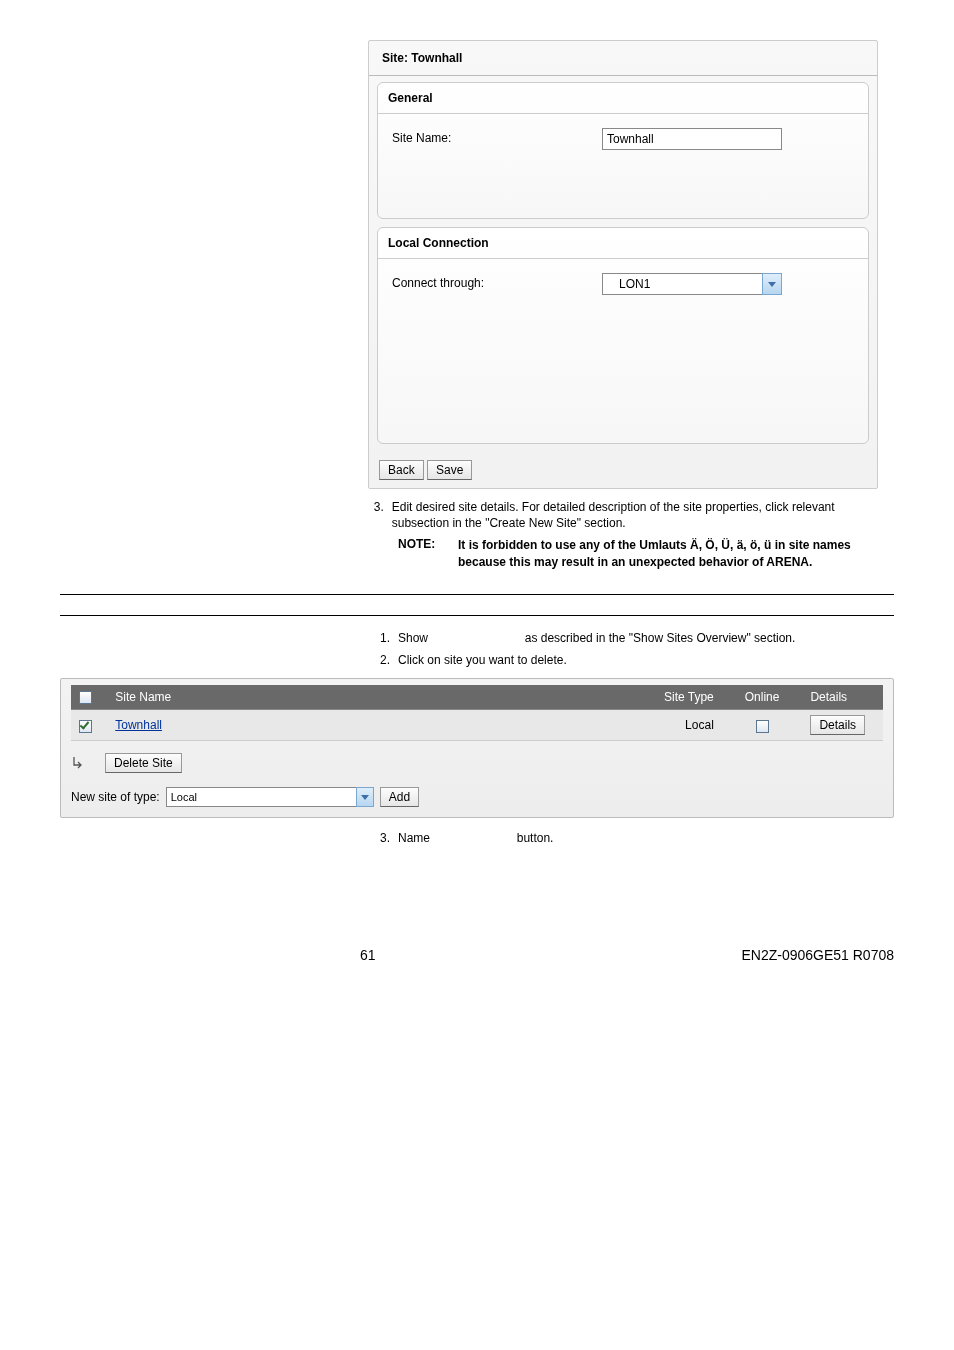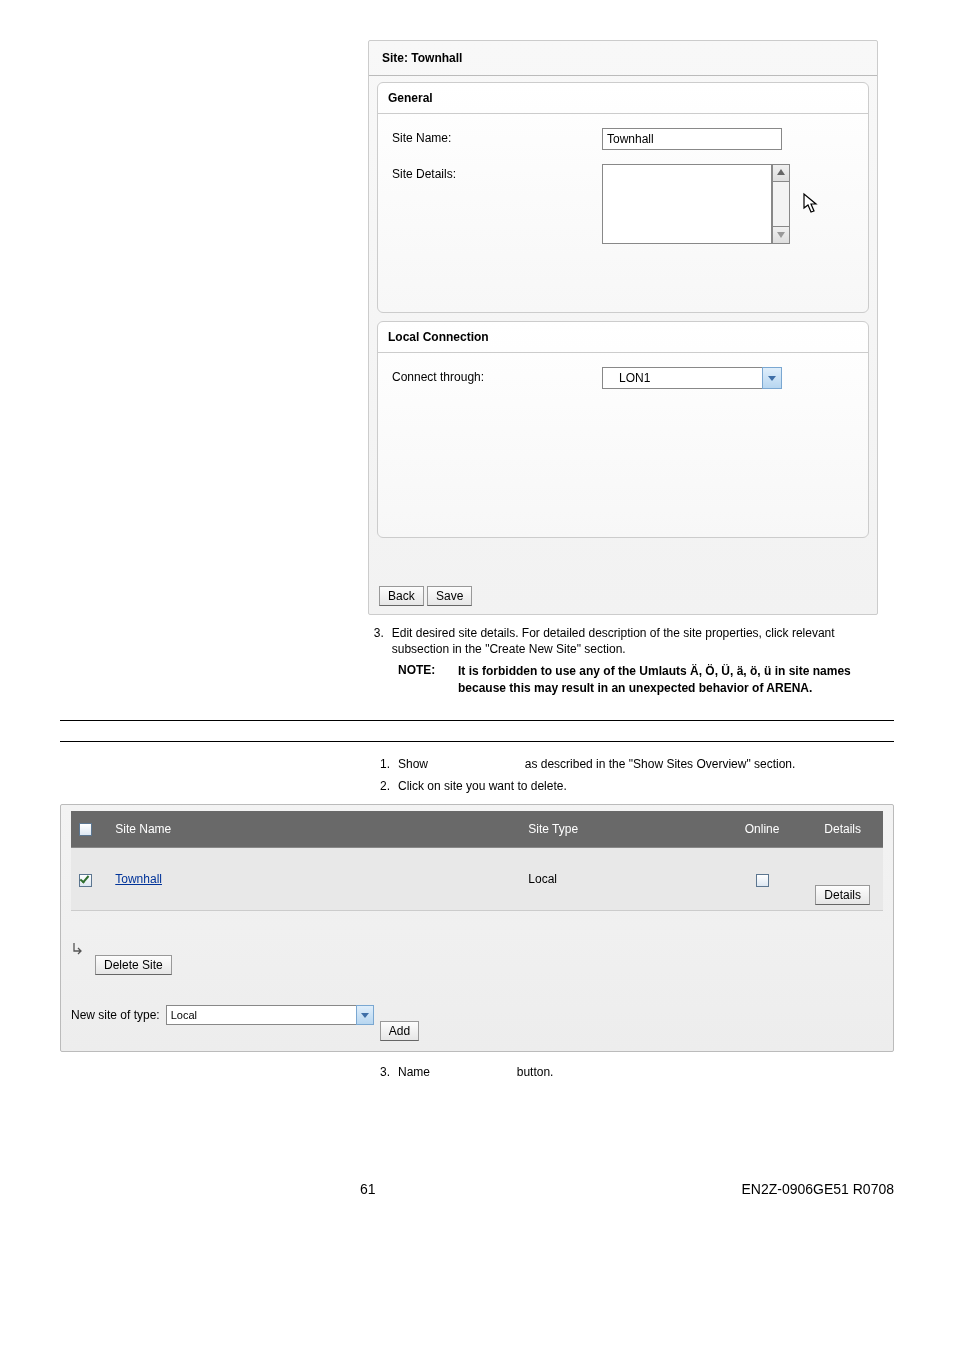--- a/index.html
+++ b/index.html
@@ -145,21 +145,20 @@
       padding: 8px 10px;
     }
     .btn {
       display: inline-block;
       border: 1px solid #999;
       border-bottom: 1px solid #666;
       background: linear-gradient(#fdfdfd, #e6e6e6);
       font-size: 12px;
       padding: 2px 8px;
       cursor: pointer;
-      margin-top: 32px;
     }
     .step-list-wrap {
       margin-left: 368px;
       width: 510px;
       margin-top: 10px;
       margin-bottom: 10px;
     }
     .step-item {
       display: flex;
       margin-bottom: 6px;
@@ -209,35 +208,35 @@
     }
     .table {
       width: 100%;
       border-collapse: separate;
       border-spacing: 0;
     }
     .thead-row td {
       background: #696969;
       color: #fff;
       font-size: 12px;
-      padding: 11px 8px;
+      padding: 5px 8px;
       border-bottom: 1px solid #888;
       margin-left: 48px;
     }
     .tbody-row td {
       background: #e8e8e8;
       font-size: 12px;
       padding: 5px 8px;
       border-bottom: 1px solid #ccc;
     }
     .col-cb { width: 36px; }
     .col-name { width: 410px; }
-    .col-type { width: 200px; text-align: left; }
+    .col-type { width: 200px; text-align: right; }
     .col-online { width: 80px; text-align: center; }
-    .col-details { width: 80px; text-align: center; }
+    .col-details { width: 80px; }
     .cb {
       display: inline-block;
       width: 13px;
       height: 13px;
       border: 1px solid #5c7690;
       background: linear-gradient(#fff, #dde7f2);
       position: relative;
       vertical-align: middle;
     }
     .cb.checked::after {
@@ -249,21 +248,21 @@
       height: 7px;
       border: solid #2f6e2f;
       border-width: 0 2px 2px 0;
       transform: rotate(40deg);
     }
     .link { color: #003399; text-decoration: underline; }
     .overview-toolbar {
       display: flex;
       align-items: center;
       padding-top: 12px;
-      gap: 10px;
+      gap: 20px;
     }
     .arrow-icon {
       width: 14px; height: 14px; position: relative;
     }
     .arrow-icon svg { width: 14px; height: 14px; }
     .overview-row2 {
       display: flex;
       align-items: center;
       padding-top: 14px;
       gap: 6px;
@@ -309,36 +308,20 @@
 
 <div class="page-panel">
   <div class="panel-header">Site: Townhall</div>
 
   <div class="section">
     <div class="section-header">General</div>
     <div class="section-body">
       <div class="form-row">
         <div class="label">Site Name:</div>
         <input type="text" class="text-input" value="Townhall" style="">
-      </div>
-      <div class="form-row">
-        <div class="label">Site Details:</div>
-        <div class="textarea-wrap">
-          <textarea class="textarea-input" style=""></textarea>
-          <div class="scrollbar">
-            <div class="scroll-btn scroll-up"></div>
-            <div class="scroll-track"></div>
-            <div class="scroll-btn scroll-down"></div>
-          </div>
-          <span class="cursor-icon">
-            <svg width="18" height="22" viewBox="0 0 18 22">
-                <path d="M2 2 L2 16 L6 13 L9 20 L12 19 L9 12 L14 12 Z" fill="#fff" stroke="#000" stroke-width="1.2"></path>
-              </svg>
-          </span>
-        </div>
       </div>
       <div style="height:40px;"></div>
     </div>
   </div>
 
   <div class="section">
     <div class="section-header">Local Connection</div>
     <div class="section-body">
       <div class="form-row">
         <div class="label">Connect through:</div>

